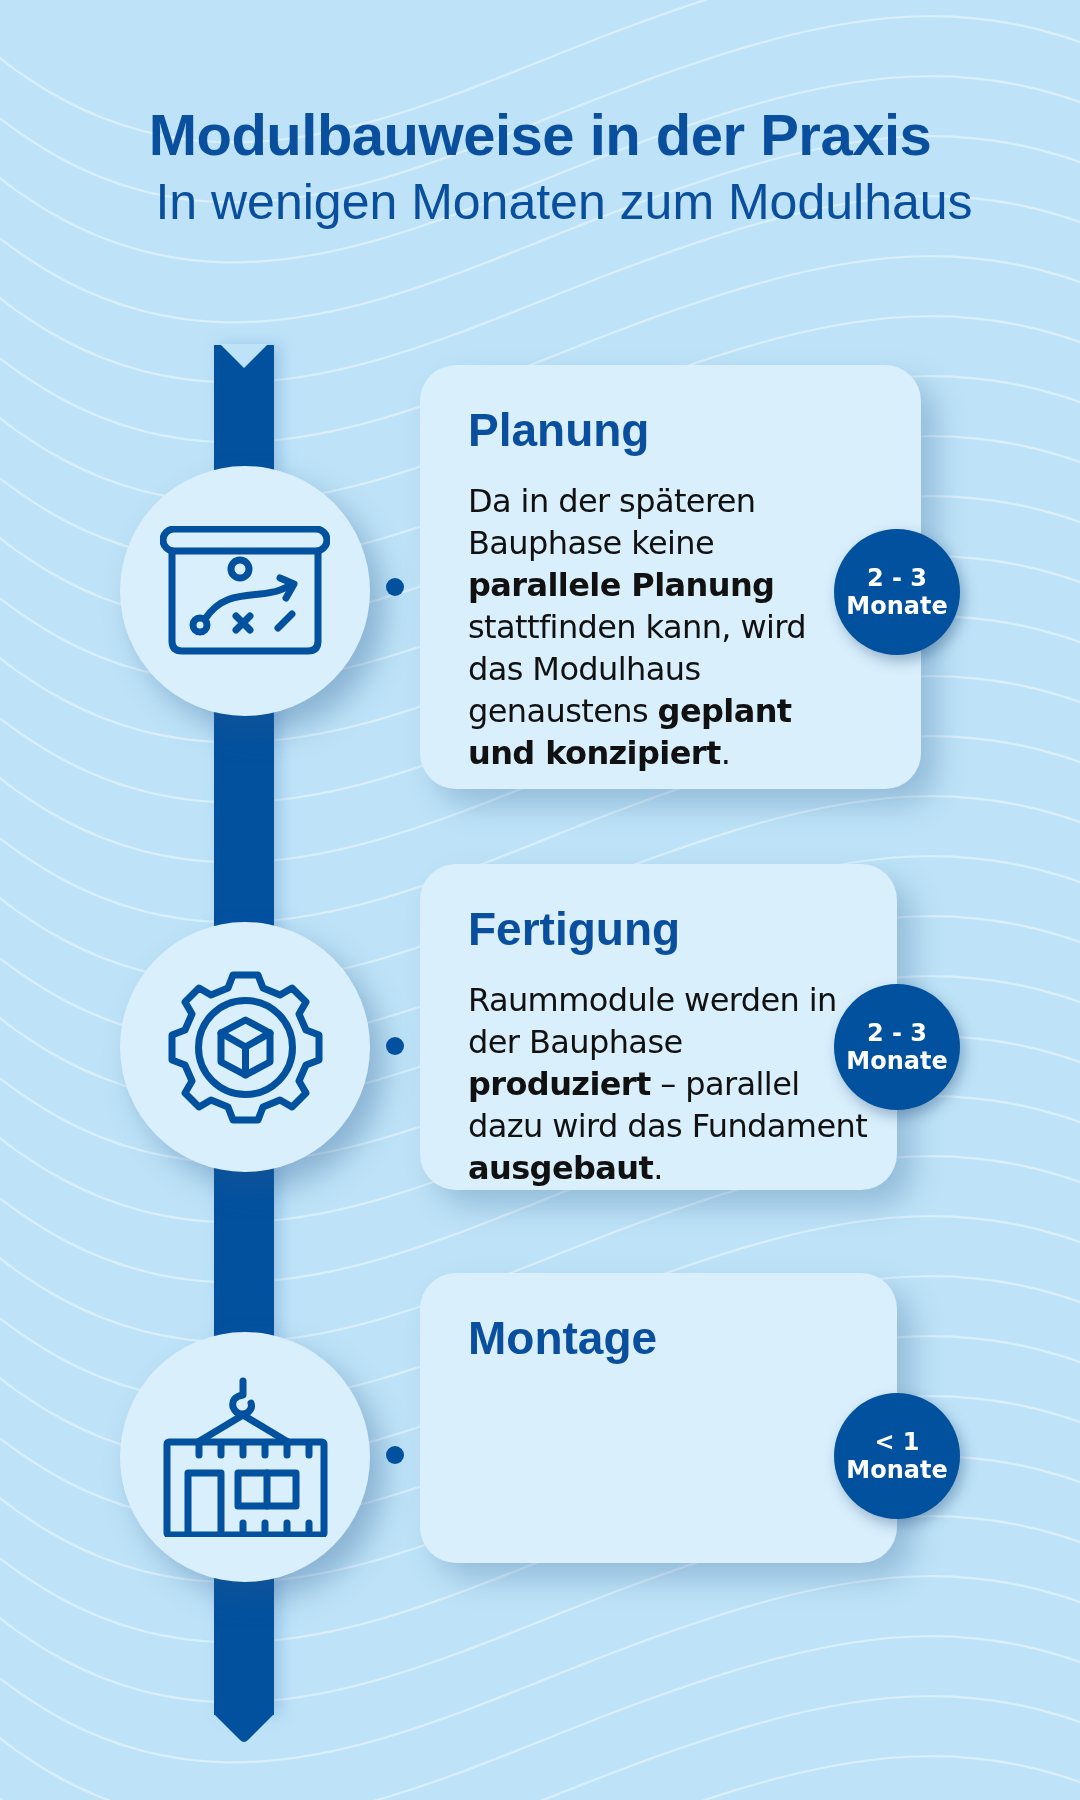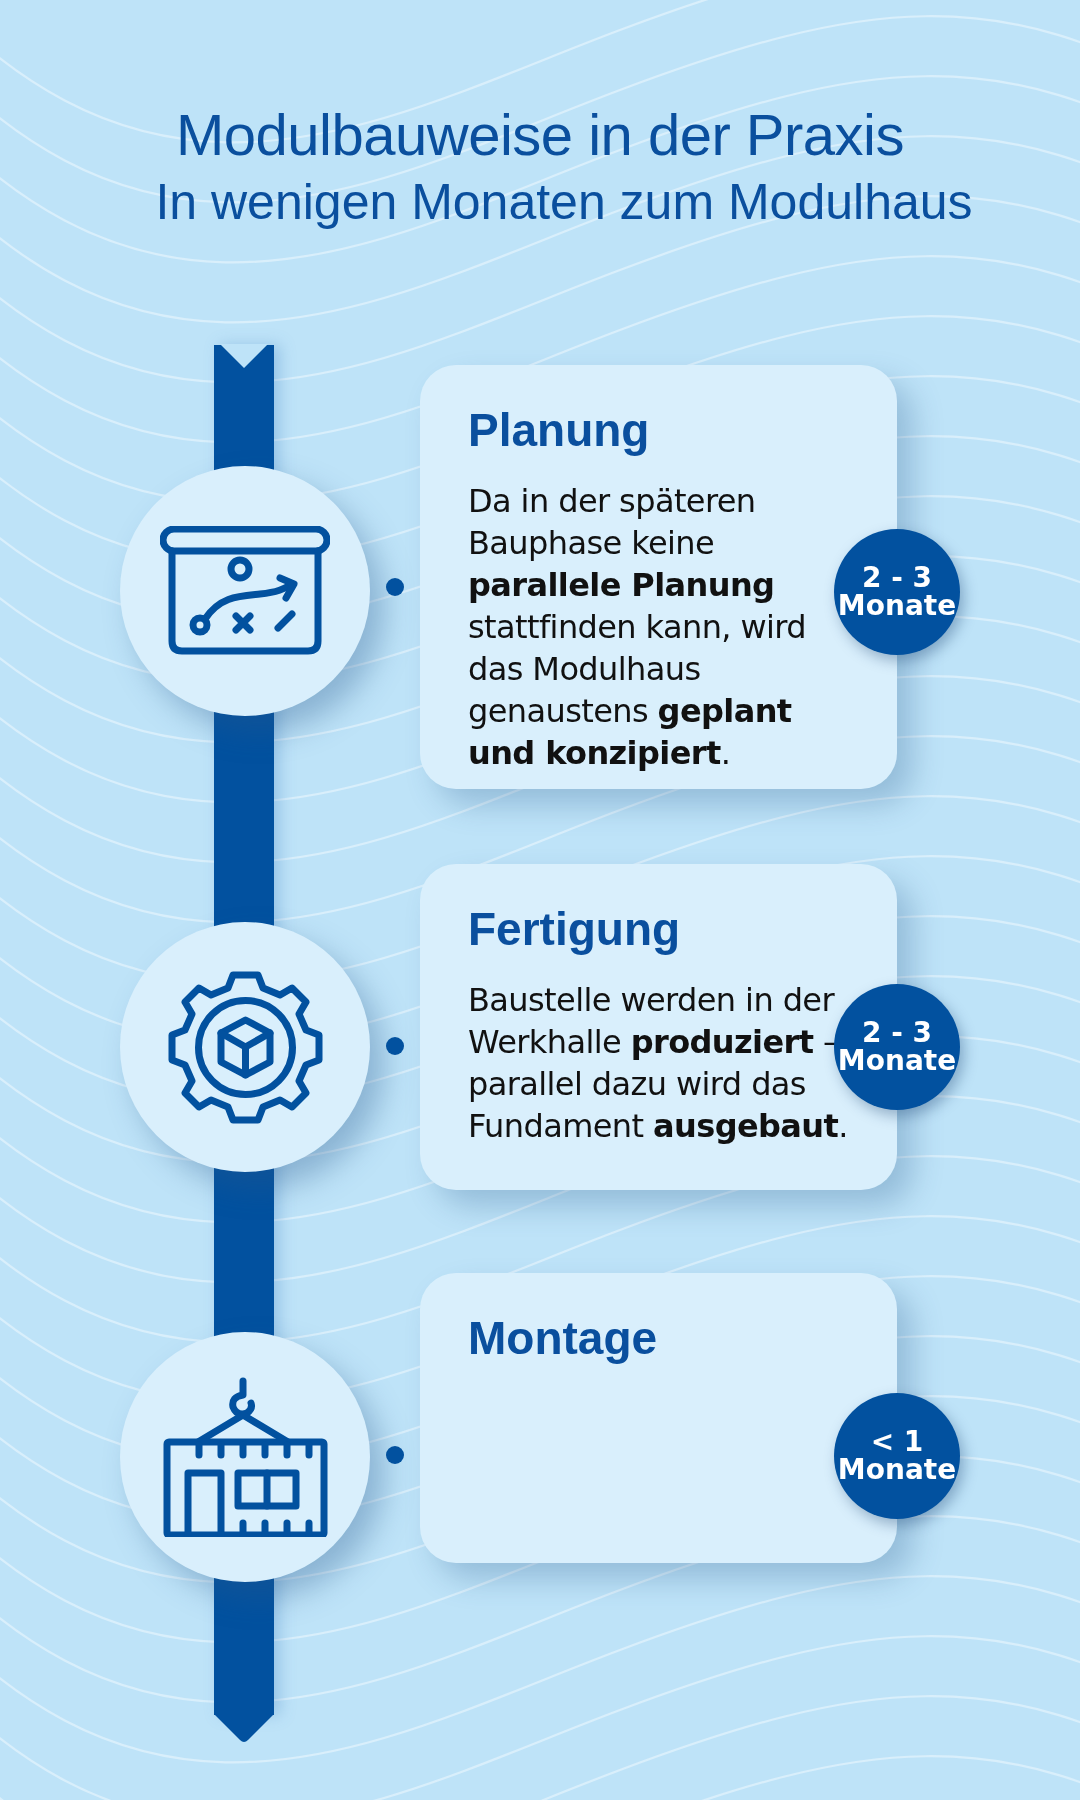--- a/index.html
+++ b/index.html
@@ -4,21 +4,21 @@
 <style>
   html, body { margin: 0; padding: 0; }
   body {
     width: 1080px; height: 1800px; overflow: hidden; position: relative;
     background: #bee3f8;
     font-family: "DejaVu Sans", sans-serif;
   }
   .bg-waves { position: absolute; left: 0; top: 0; width: 1080px; height: 1800px; z-index: 0; }
   .header { position: absolute; left: 0; top: 100px; width: 1080px; text-align: center; z-index: 2; }
   .title {
-    font-family: "Liberation Sans", sans-serif; font-weight: 400;
+    font-family: "Liberation Sans", sans-serif; font-weight: 700;
     font-size: 58px; color: #0a4f9e; letter-spacing: -0.5px; line-height: 1.2;
   }
   .subtitle {
     font-family: "Liberation Sans", sans-serif; font-weight: 400;
     font-size: 50px; color: #0a4f9e; margin-top: 2px; line-height: 1.2; padding-left: 48px;
   }
   .timeline-bar {
     position: absolute; left: 214px; top: 345px; width: 60px; height: 1370px;
     background: #02519f; z-index: 1;
     box-shadow: 6px 0 14px rgba(80,140,200,0.35);
@@ -51,21 +51,21 @@
     position: absolute; left: 48px; top: 115px; width: 380px;
     font-family: "DejaVu Sans", sans-serif; font-size: 32px; line-height: 42px; color: #111;
     font-weight: 400; letter-spacing: -0.6px;
   }
   .card-text b { font-weight: 700; }
   .badge {
     position: absolute; left: 834px; width: 126px; height: 126px; border-radius: 50%;
     background: #02519f; z-index: 4; color: #fff;
     display: flex; flex-direction: column; align-items: center; justify-content: center;
     box-shadow: 4px 6px 14px rgba(20,60,110,0.35);
-    font-family: "DejaVu Sans", sans-serif; font-weight: 700; font-size: 28px; line-height: 28px;
+    font-family: "DejaVu Sans", sans-serif; font-weight: 700; font-size: 24px; line-height: 28px;
     text-align: center;
   }
 </style>
 </head>
 <body>
 
 <svg class="bg-waves" viewBox="0 0 1080 1800" preserveAspectRatio="none">
   <g fill="none" stroke="#e3f3fd" stroke-width="2.2" opacity="0.75">
     <path d="M-100 -40 C 150 260, 380 120, 620 30 S 1000 -80, 1200 40"></path>
     <path d="M-100 20 C 150 320, 380 180, 620 90 S 1000 -20, 1200 100"></path>
@@ -123,21 +123,21 @@
       <circle cx="80" cy="43" r="9"></circle>
       <circle cx="40" cy="99" r="7"></circle>
       <path d="M45 93 C 60 70, 80 70, 100 68 S 125 62, 132 58"></path>
       <path d="M120 52 L134 58 L126 72"></path>
       <path d="M76 90 L90 104 M90 90 L76 104"></path>
       <path d="M118 102 L132 88"></path>
     </g>
   </svg>
 </div>
 <div class="dot" style="top:578px;"></div>
-<div class="card" style="top:365px; height:424px;">
+<div class="card" style="top:365px; height:424px;padding-left:24px;">
   <div class="card-title">Planung</div>
   <div class="card-text"><span>Da in der späteren Bauphase keine </span><b>parallele Planung</b><span> stattfinden kann, wird das Modulhaus genaustens </span><b>geplant und konzipiert</b><span>.</span></div>
 </div>
 <div class="badge" style="top:529px;">
   <span>2 - 3</span>
   <span>Monate</span>
 </div>
 
 <div class="icon-circle" style="top:922px;">
   <svg width="155" height="155" viewBox="0 0 155 155">
@@ -145,21 +145,21 @@
       <path d="M65 5 H90 L95 18 L112 25 L124 18 L138 32 L131 44 L138 60 L151 65 V90 L138 95 L131 111 L138 123 L124 137 L112 130 L95 137 L90 150 H65 L60 137 L43 130 L31 137 L17 123 L24 111 L17 95 L4 90 V65 L17 60 L24 44 L17 32 L31 18 L43 25 L60 18 Z"></path>
       <circle cx="77.5" cy="77.5" r="47"></circle>
       <path d="M77.5 50 L102 63 V92 L77.5 105 L53 92 V63 Z"></path>
       <path d="M53 63 L77.5 77 L102 63 M77.5 77 V105"></path>
     </g>
   </svg>
 </div>
 <div class="dot" style="top:1037px;"></div>
 <div class="card" style="top:864px; height:326px;">
   <div class="card-title">Fertigung</div>
-  <div class="card-text" style="width:400px;"><span>Baustelle werden in der Werkhalle </span><b>produziert</b><span> – parallel dazu wird das Fundament </span><b>ausgebaut</b><span>.</span></div>
+  <div class="card-text" style="width:400px;"><span>Raummodule werden in der Bauphase </span><b>produziert</b><span> – parallel dazu wird das Fundament </span><b>ausgebaut</b><span>.</span></div>
 </div>
 <div class="badge" style="top:984px;">
   <span>2 - 3</span>
   <span>Monate</span>
 </div>
 
 <div class="icon-circle" style="top:1332px;">
   <svg width="165" height="160" viewBox="0 0 165 160">
     <g fill="none" stroke="#02519f" stroke-width="7" stroke-linecap="round" stroke-linejoin="round">
       <path d="M80 4 V18 Q68 20 70 30 Q74 40 84 36 Q90 32 88 26"></path>

